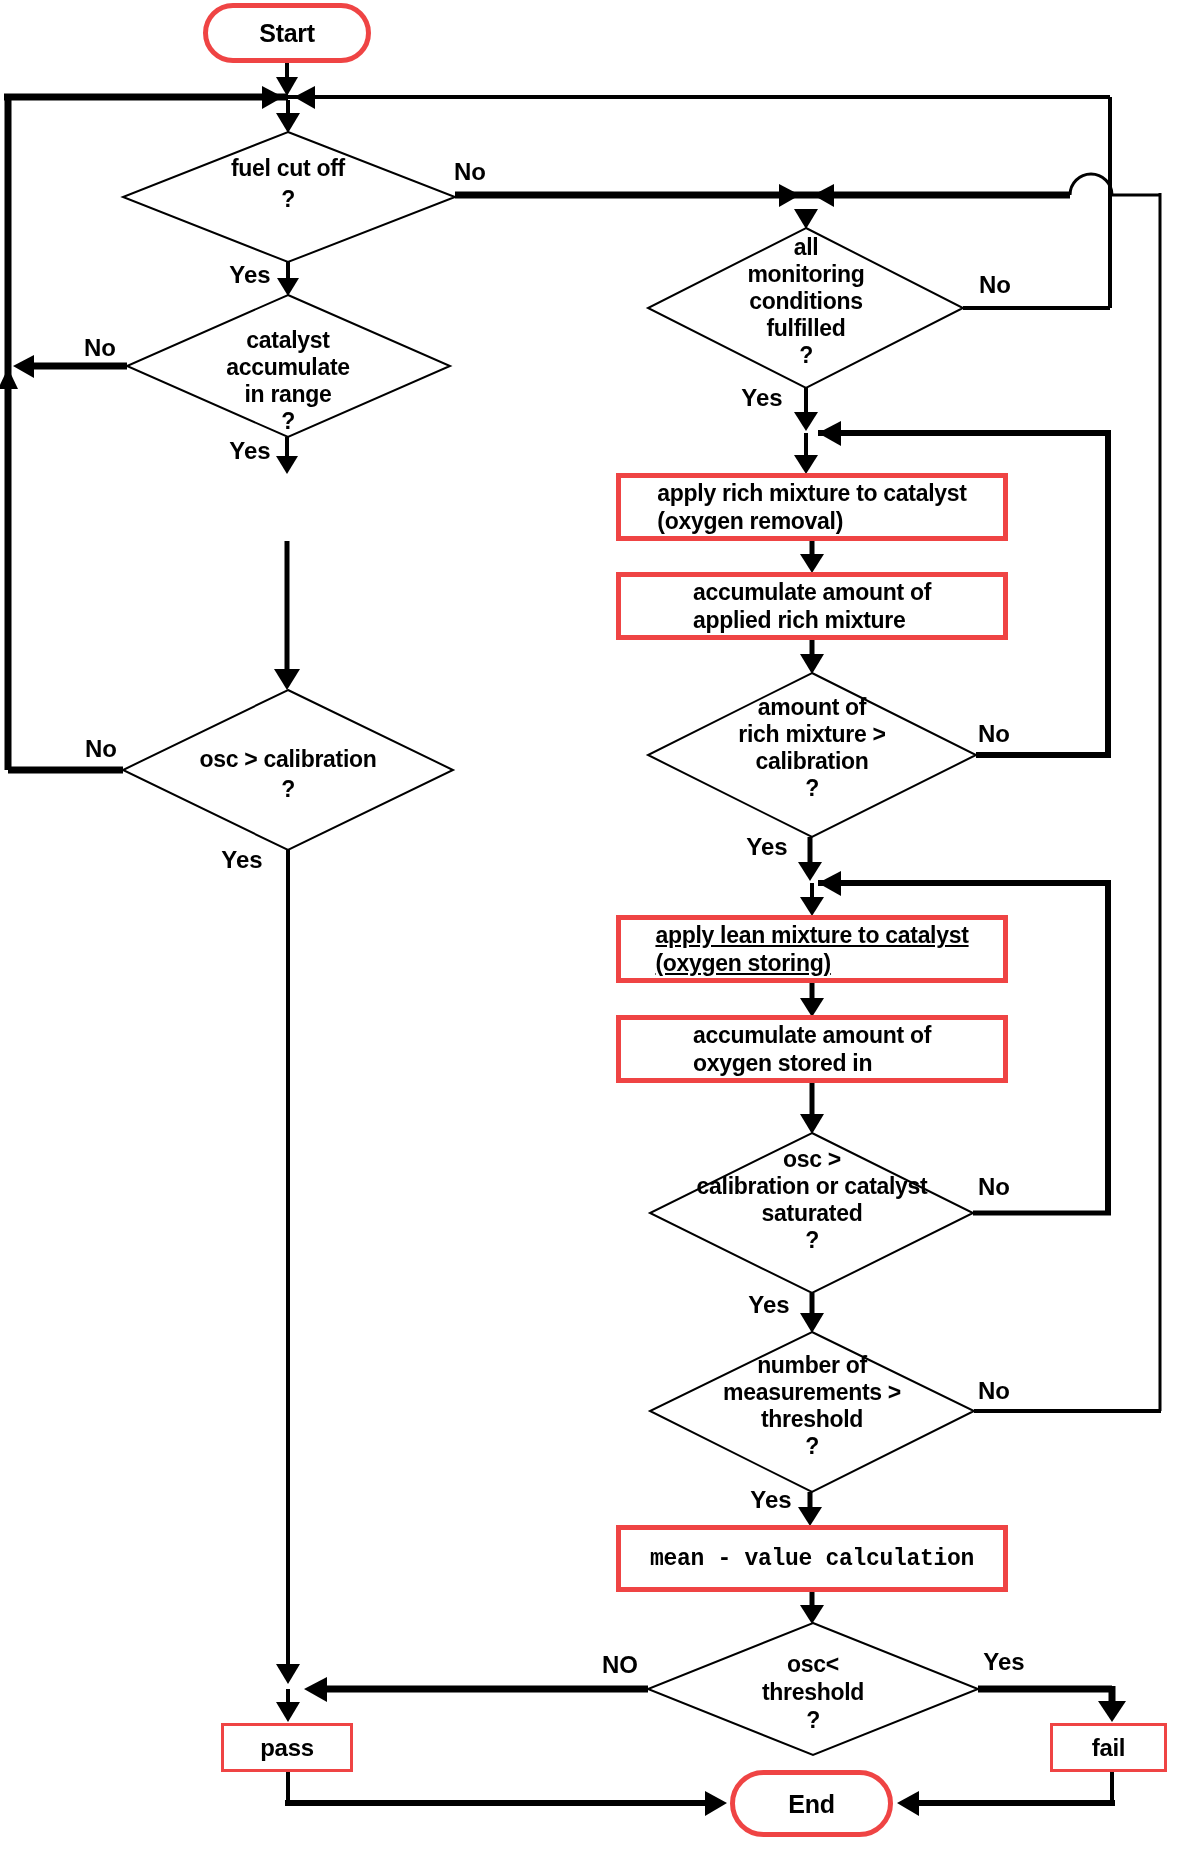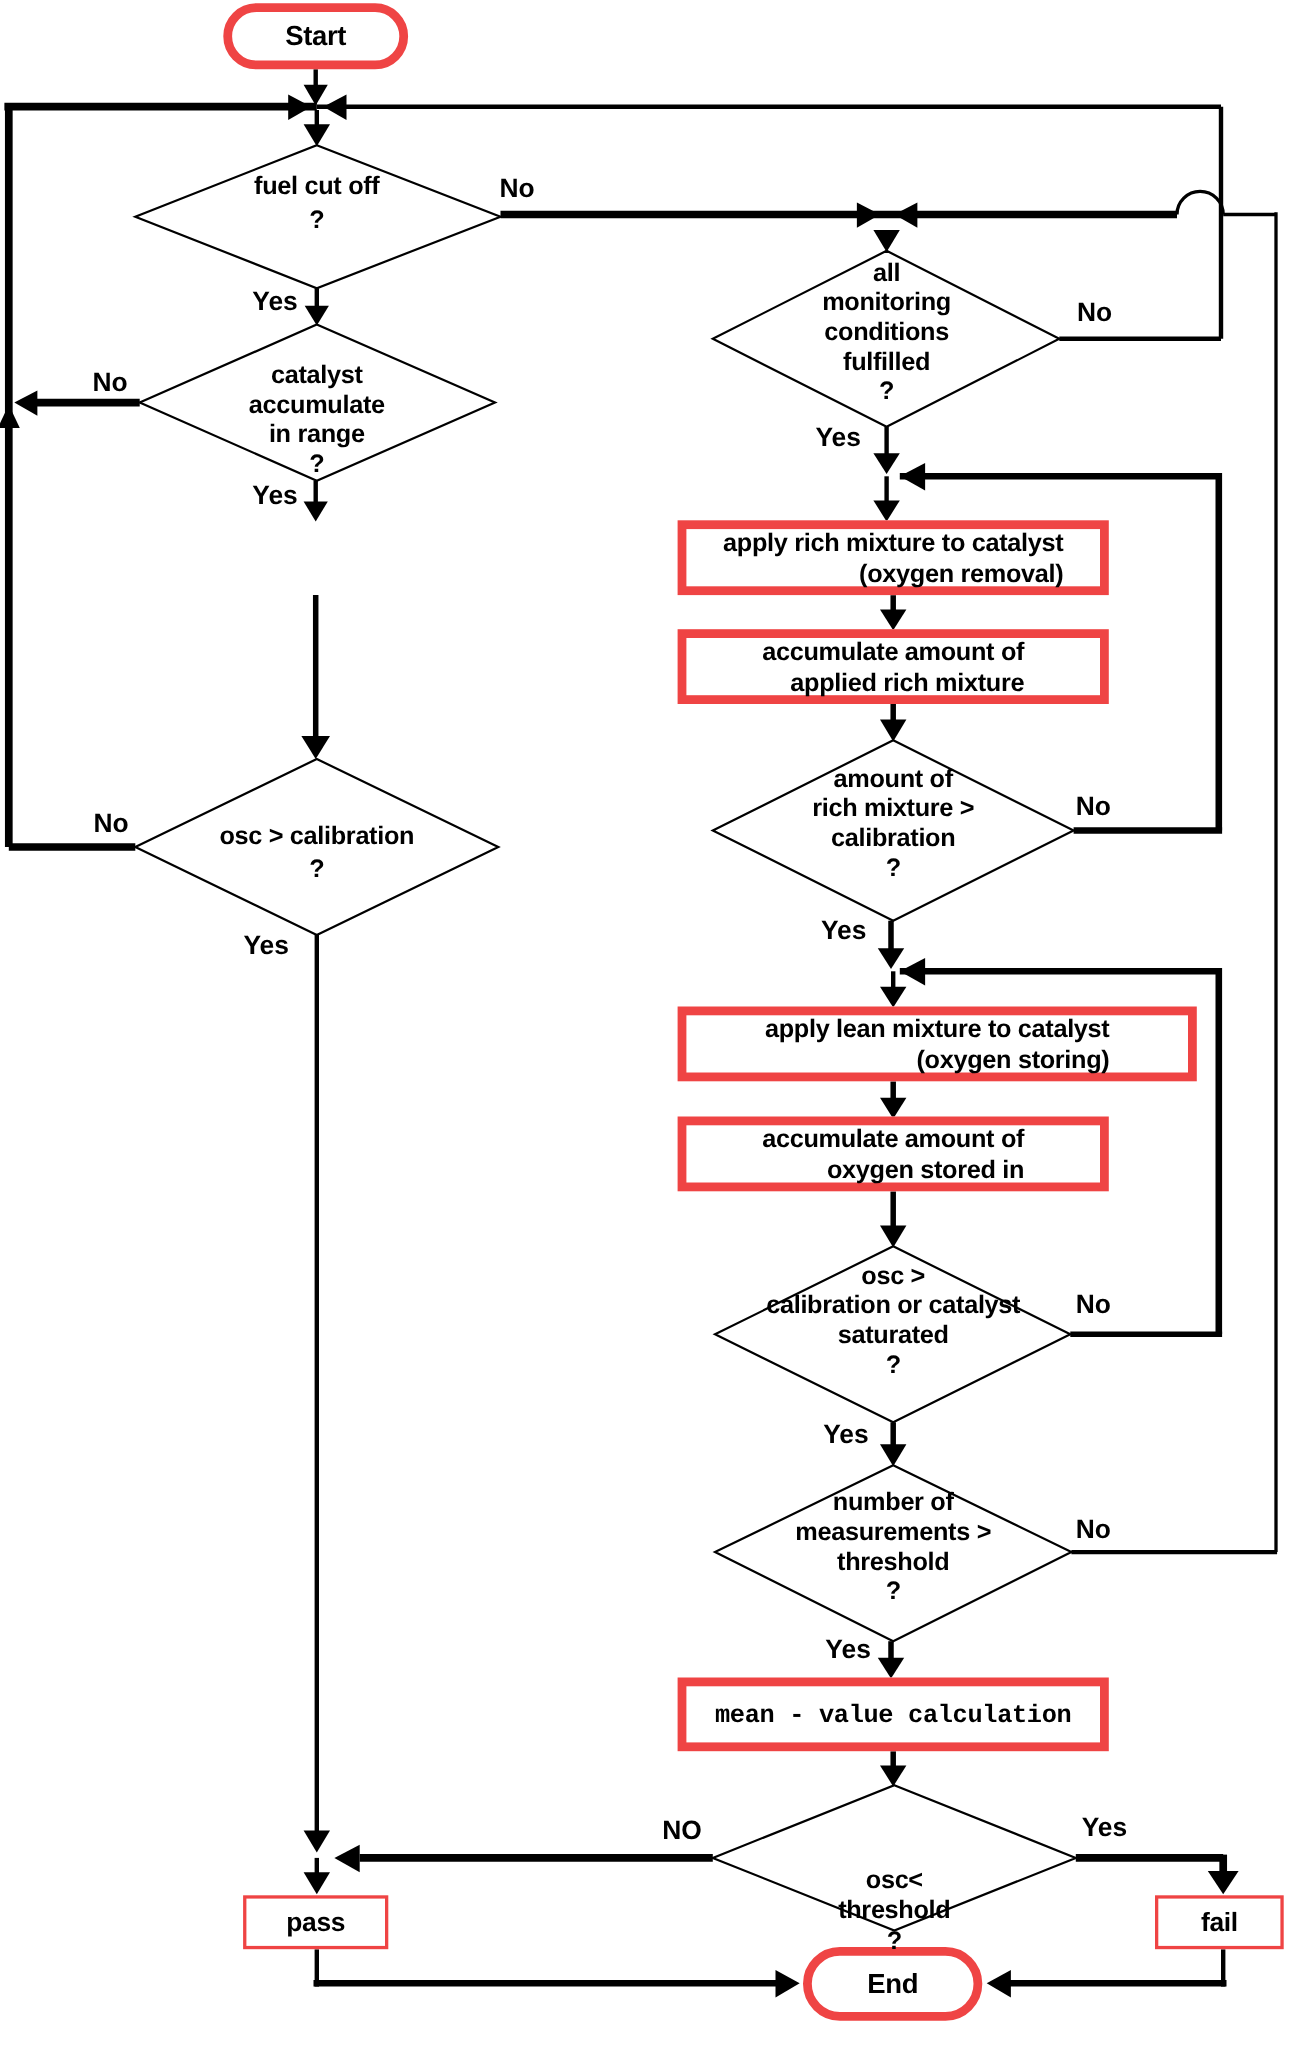--- a/index.html
+++ b/index.html
@@ -3,23 +3,23 @@
 <meta charset="utf-8">
 <style>
   html,body{margin:0;padding:0;background:#fff;}
   .canvas{
     position:relative;width:1184px;height:1862px;background:#fff;
     font-family:"Liberation Sans","DejaVu Sans",sans-serif;
     color:#000;overflow:hidden;
   }
   svg.wires{position:absolute;left:0;top:0;z-index:1;}
   .node{
-    position:absolute;z-index:3;background:#fff;border:8px solid #ef4444;
+    position:absolute;z-index:3;background:#fff;border:5px solid #ef4444;
     display:flex;align-items:center;justify-content:center;
-    text-align:right;font-weight:700;font-size:23px;line-height:28px;
+    text-align:left;font-weight:700;font-size:23px;line-height:28px;
     white-space:pre-line;letter-spacing:-0.3px;box-sizing:border-box;
   }
   .stadium{border-radius:34px;font-size:25px;}
   .small{border-width:3px;font-size:24px;}
   .dtext{
     position:absolute;z-index:3;text-align:center;font-weight:700;
     font-size:23px;white-space:pre-line;letter-spacing:-0.3px;
   }
   .elabel{
     position:absolute;z-index:4;text-align:center;font-weight:700;
@@ -135,21 +135,21 @@
 
   <div class="node stadium" style="left:203px;top:3px;width:168px;height:60px;">Start</div>
 
 
   <div class="node" style="left:616px;top:473px;width:392px;height:68px;">apply rich mixture to catalyst
 (oxygen removal)</div>
 
   <div class="node" style="left:616px;top:572px;width:392px;height:68px;">accumulate amount of
 applied rich mixture</div>
 
-  <div class="node" style="left:616px;top:915px;width:472px;height:68px;">apply lean mixture to catalyst
+  <div class="node" style="left:616px;top:915px;width:392px;height:68px;text-decoration:underline;">apply lean mixture to catalyst
 (oxygen storing)</div>
 
   <div class="node" style="left:616px;top:1015px;width:392px;height:68px;">accumulate amount of
 oxygen stored in</div>
 
   <div class="node" style="left:616px;top:1525px;width:392px;height:67px;font-family:Liberation Mono, monospace;">mean - value calculation</div>
 
   <div class="node small" style="left:221px;top:1723px;width:132px;height:49px;">pass</div>
 
   <div class="node small" style="left:1050px;top:1723px;width:117px;height:49px;">fail</div>
@@ -174,21 +174,21 @@
 calibration
 ?</div>
   <div class="dtext" style="left:662px;top:1146px;width:300px;line-height:27px;">osc &gt;
 calibration  or catalyst
 saturated
 ?</div>
   <div class="dtext" style="left:682px;top:1352px;width:260px;line-height:27px;">number of
 measurements &gt;
 threshold
 ?</div>
-  <div class="dtext" style="left:703px;top:1650px;width:220px;line-height:28px;margin-top:44px;">osc&lt;
+  <div class="dtext" style="left:703px;top:1650px;width:220px;line-height:28px;">osc&lt;
 threshold
 ?</div>
 
   <div class="elabel" style="left:440px;top:158px;width:60px;">No</div>
   <div class="elabel" style="left:210px;top:261px;width:80px;">Yes</div>
   <div class="elabel" style="left:70px;top:334px;width:60px;">No</div>
   <div class="elabel" style="left:210px;top:437px;width:80px;">Yes</div>
   <div class="elabel" style="left:71px;top:735px;width:60px;">No</div>
   <div class="elabel" style="left:202px;top:846px;width:80px;">Yes</div>
   <div class="elabel" style="left:965px;top:271px;width:60px;">No</div>

